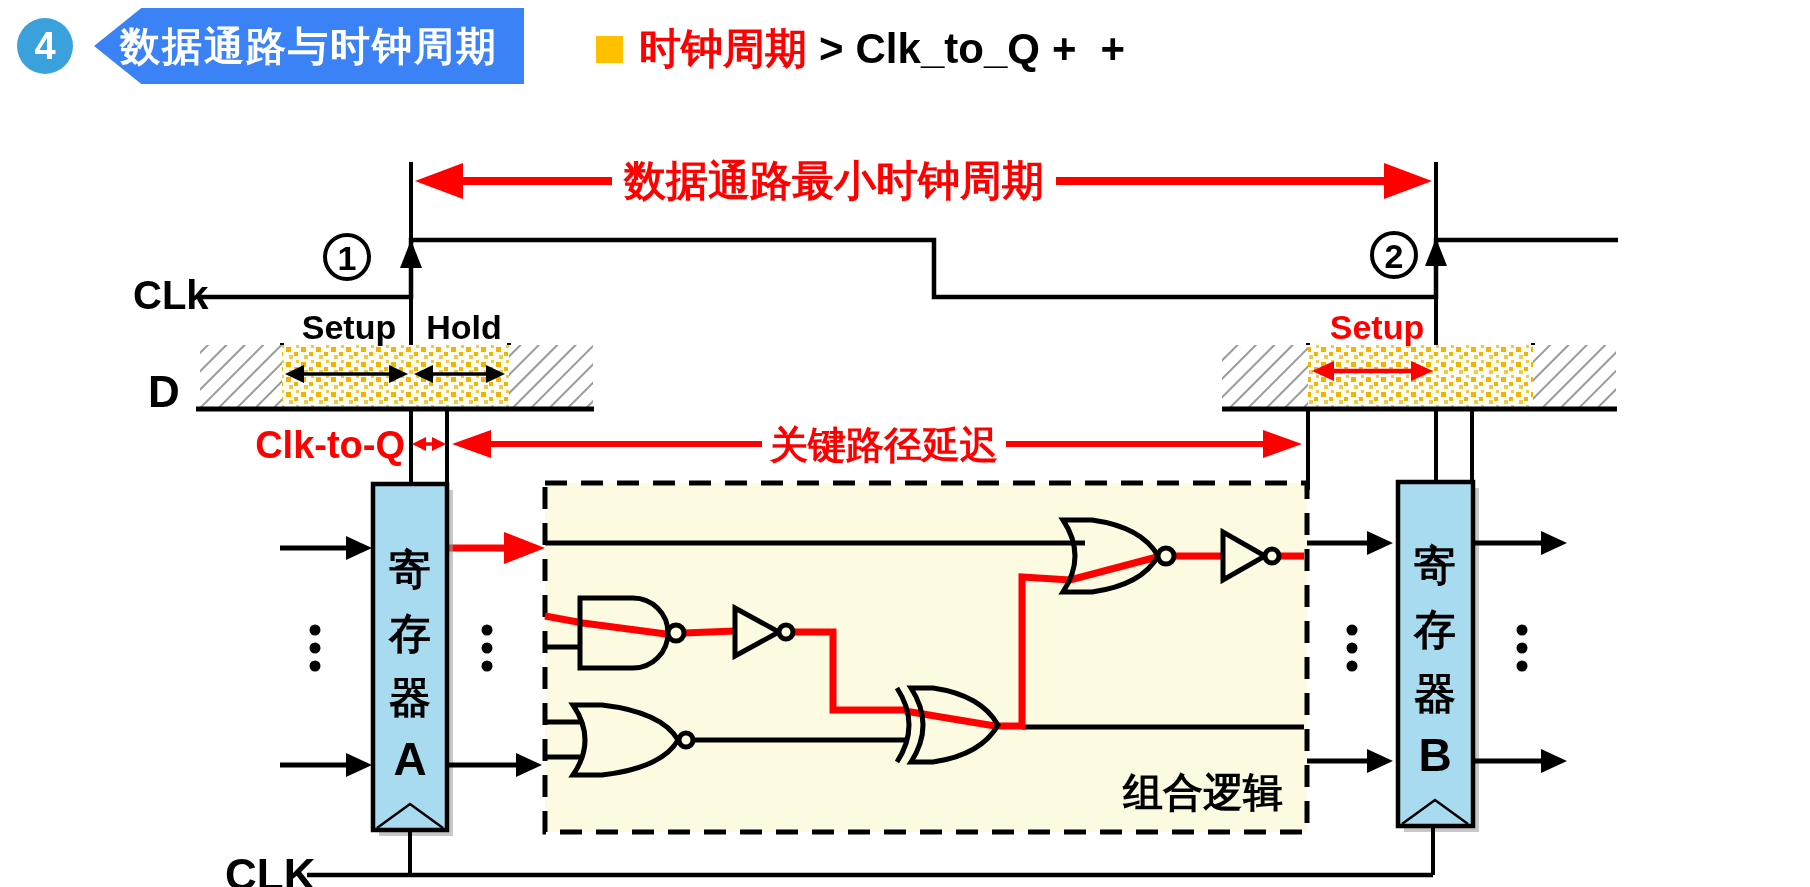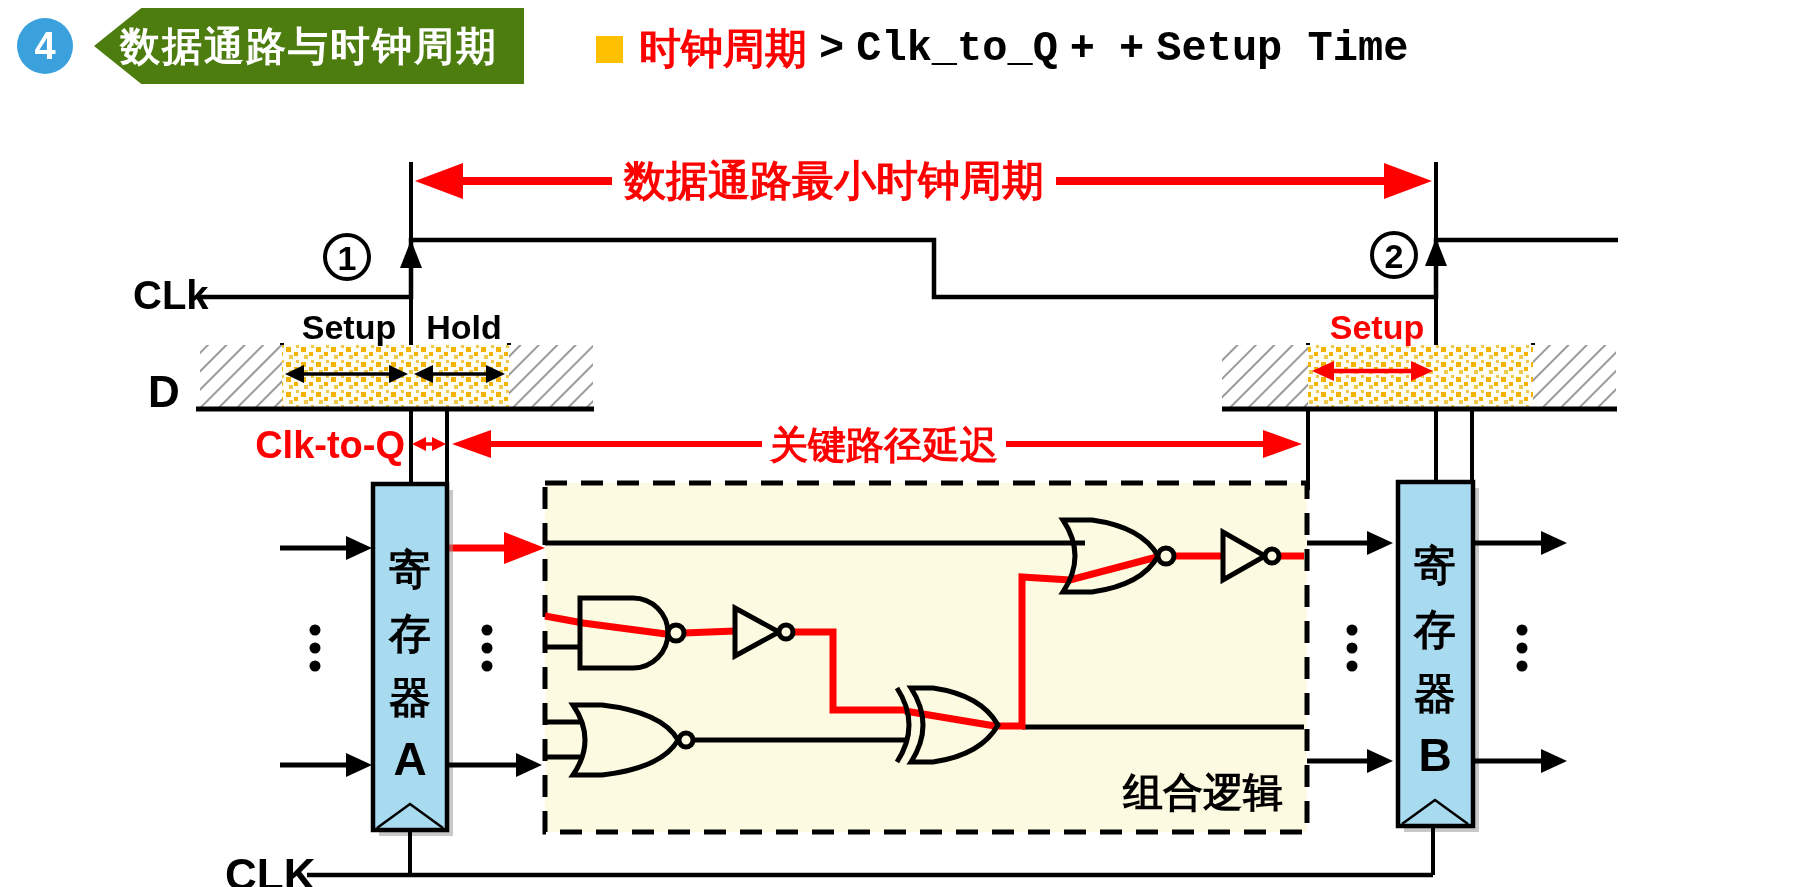--- a/index.html
+++ b/index.html
@@ -2,26 +2,26 @@
 <html><head>
 <meta charset="utf-8">
 <style>
   html,body{margin:0;padding:0;background:#ffffff;}
   #page{position:relative;width:1810px;height:887px;background:#ffffff;overflow:hidden;
         font-family:"Liberation Sans","DejaVu Sans",sans-serif;}
   
   #badge{position:absolute;left:17px;top:18px;width:56px;height:56px;border-radius:50%;
          background:#3BA1DD;color:#fff;font-size:38px;font-weight:800;
          display:flex;align-items:center;justify-content:center;}
-  #banner{position:absolute;left:94px;top:8px;width:430px;height:76px;background:#4d7c0f;
+  #banner{position:absolute;left:94px;top:8px;width:430px;height:76px;background:#3b82f6;
           clip-path:polygon(0 50%,11% 0,100% 0,100% 100%,11% 100%);
           display:flex;align-items:center;justify-content:center;}
   #banner span{color:#ffffff;font-size:40px;font-weight:700;letter-spacing:2px;}
   #formula{position:absolute;left:596px;top:20px;height:58px;display:flex;align-items:center;
-           font-size:42px;font-weight:800;white-space:nowrap;color:#000;font-family:Liberation Mono, monospace;}
+           font-size:42px;font-weight:800;white-space:nowrap;color:#000;}
   #formula .bullet{width:27px;height:27px;background:#FFC000;margin-right:16px;flex:0 0 auto;}
   #formula .red{color:#FF0000;}
   #formula .purple{color:#7030A0;}
   #formula .op{margin:0 12px;}
   svg text{font-family:"Liberation Sans","DejaVu Sans",sans-serif;}
   #diagram{position:absolute;left:0;top:0;}
 </style>
 </head>
 <body>
 
@@ -33,21 +33,20 @@
     <span>数据通路与时钟周期</span>
   </div>
 
   <div id="formula">
     <span class="bullet"></span>
     <span class="red">时钟周期</span>
     <span class="op">&gt;</span>
     <span>Clk_to_Q</span>
     <span class="op">+</span>
     <span class="op">+</span>
-    <span>Setup Time</span>
   </div>
 
   <svg id="diagram" width="1810" height="887" viewBox="0 0 1810 887">
     <defs>
       <pattern id="hatch" width="13" height="13" patternUnits="userSpaceOnUse" patternTransform="rotate(45)">
         <rect width="13" height="13" fill="#ffffff"></rect>
         <line x1="0" y1="0" x2="0" y2="13" stroke="#9a9a9a" stroke-width="4"></line>
       </pattern>
       <pattern id="dots" width="15" height="15" patternUnits="userSpaceOnUse">
         <rect width="15" height="15" fill="#FFFEF5"></rect>

